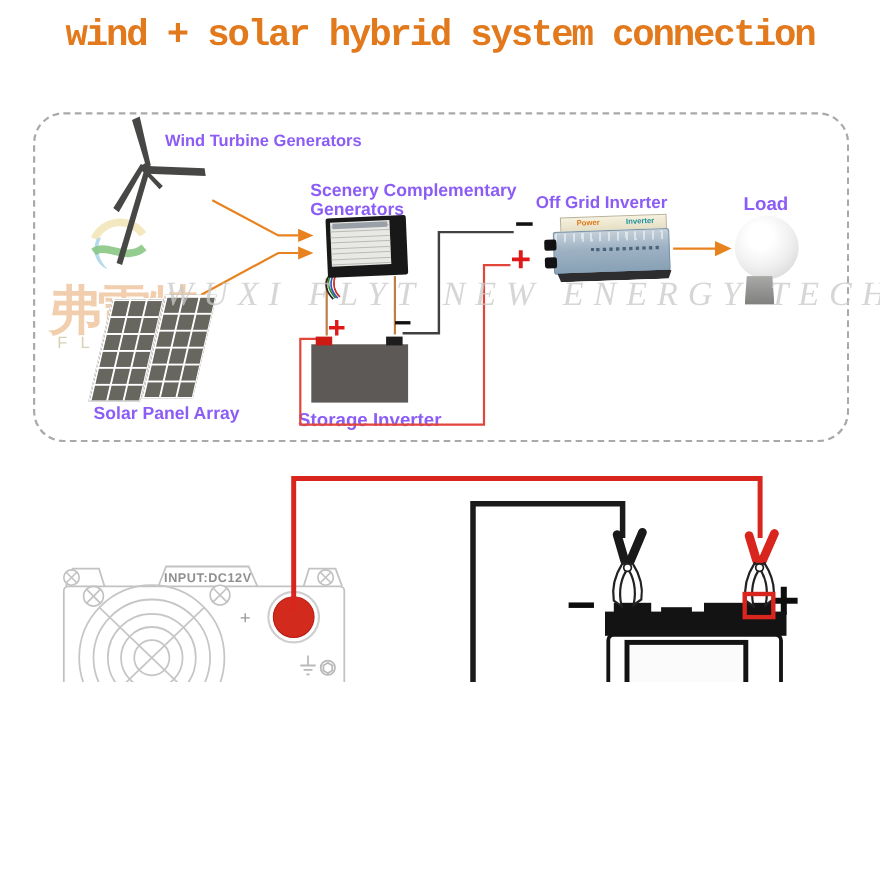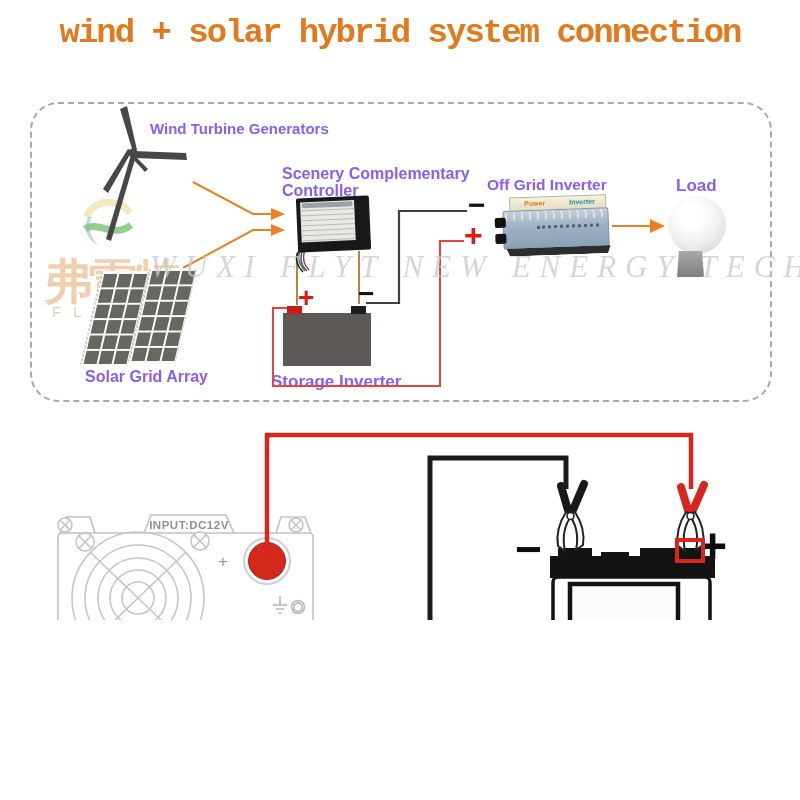--- a/index.html
+++ b/index.html
@@ -100,25 +100,25 @@
       <polygon points="44,51 20,93 15,89 40,49"></polygon>
       <polygon points="45,54 60,69 57,72 44,58"></polygon>
       <circle cx="45" cy="53" r="4.5"></circle>
       <polygon points="43,55 18,139 23,141 48,56"></polygon>
     </g>
   </svg>
 
   <div class="abs lbl lbl-wind">Wind Turbine Generators</div>
   <div class="abs lbl lbl-ctrl">
     <div>Scenery Complementary</div>
-    <div>Controller</div>
+    <div>Generators</div>
   </div>
   <div class="abs lbl lbl-inv">Off Grid Inverter</div>
   <div class="abs lbl lbl-load">Load</div>
-  <div class="abs lbl lbl-solar">Solar Grid Array</div>
+  <div class="abs lbl lbl-solar">Solar Panel Array</div>
   <div class="abs lbl lbl-batt">Storage Inverter</div>
 
   <svg class="abs nopoint" style="left:0;top:0;" width="800" height="420" viewBox="0 0 800 420">
 
     <g stroke="#e8821e" stroke-width="2" fill="none">
       <polyline points="193,182 253,214 271,214"></polyline>
       <polyline points="183,268 253,230 271,230"></polyline>
       <line x1="612" y1="226" x2="650" y2="226"></line>
     </g>
     <g fill="#e8821e">

